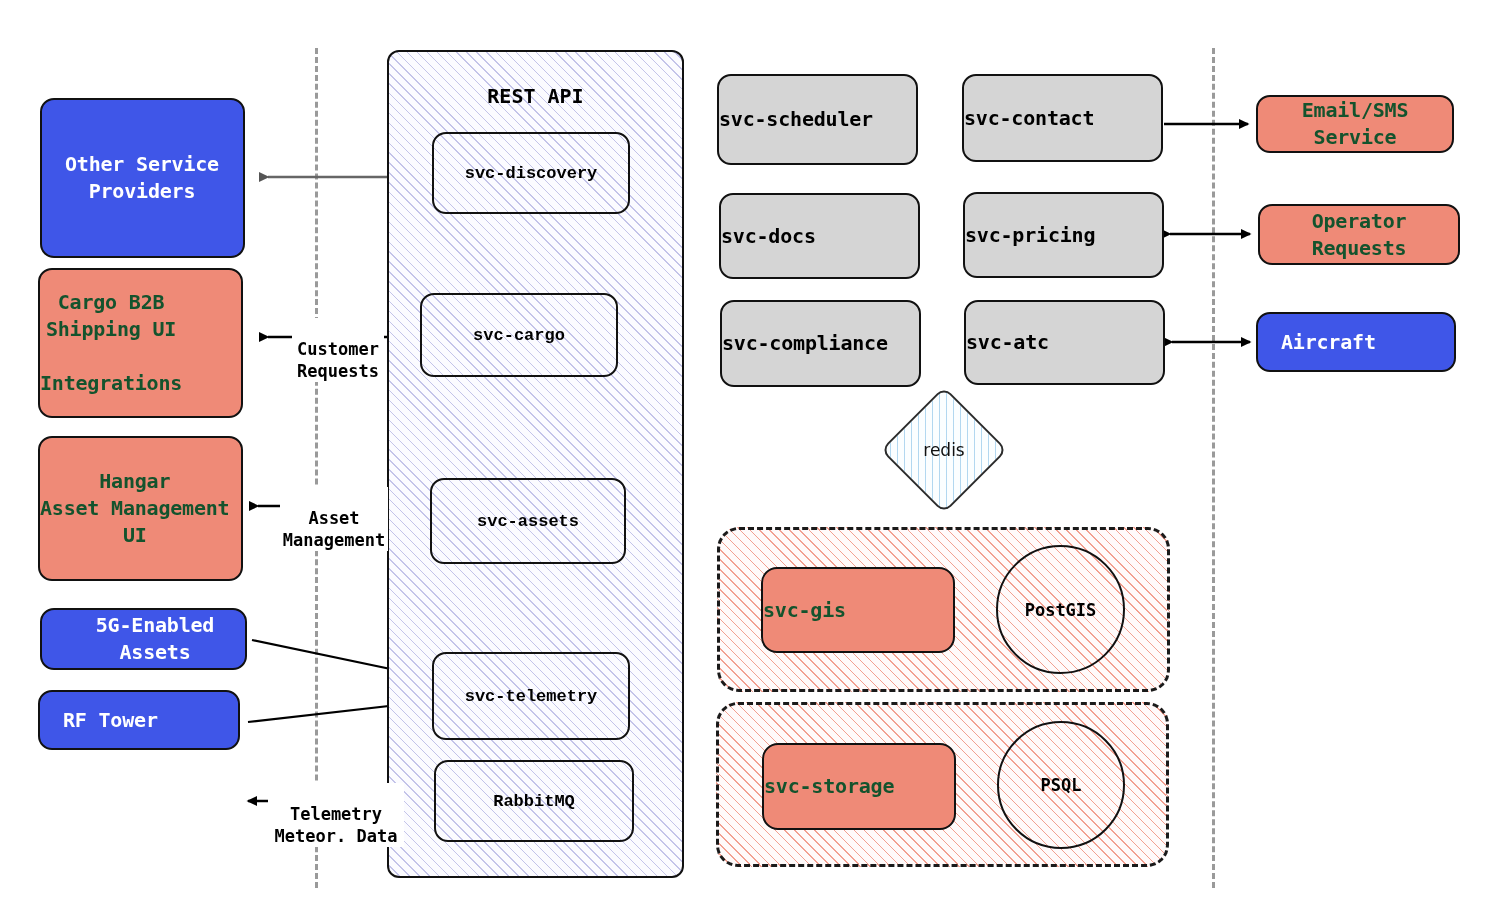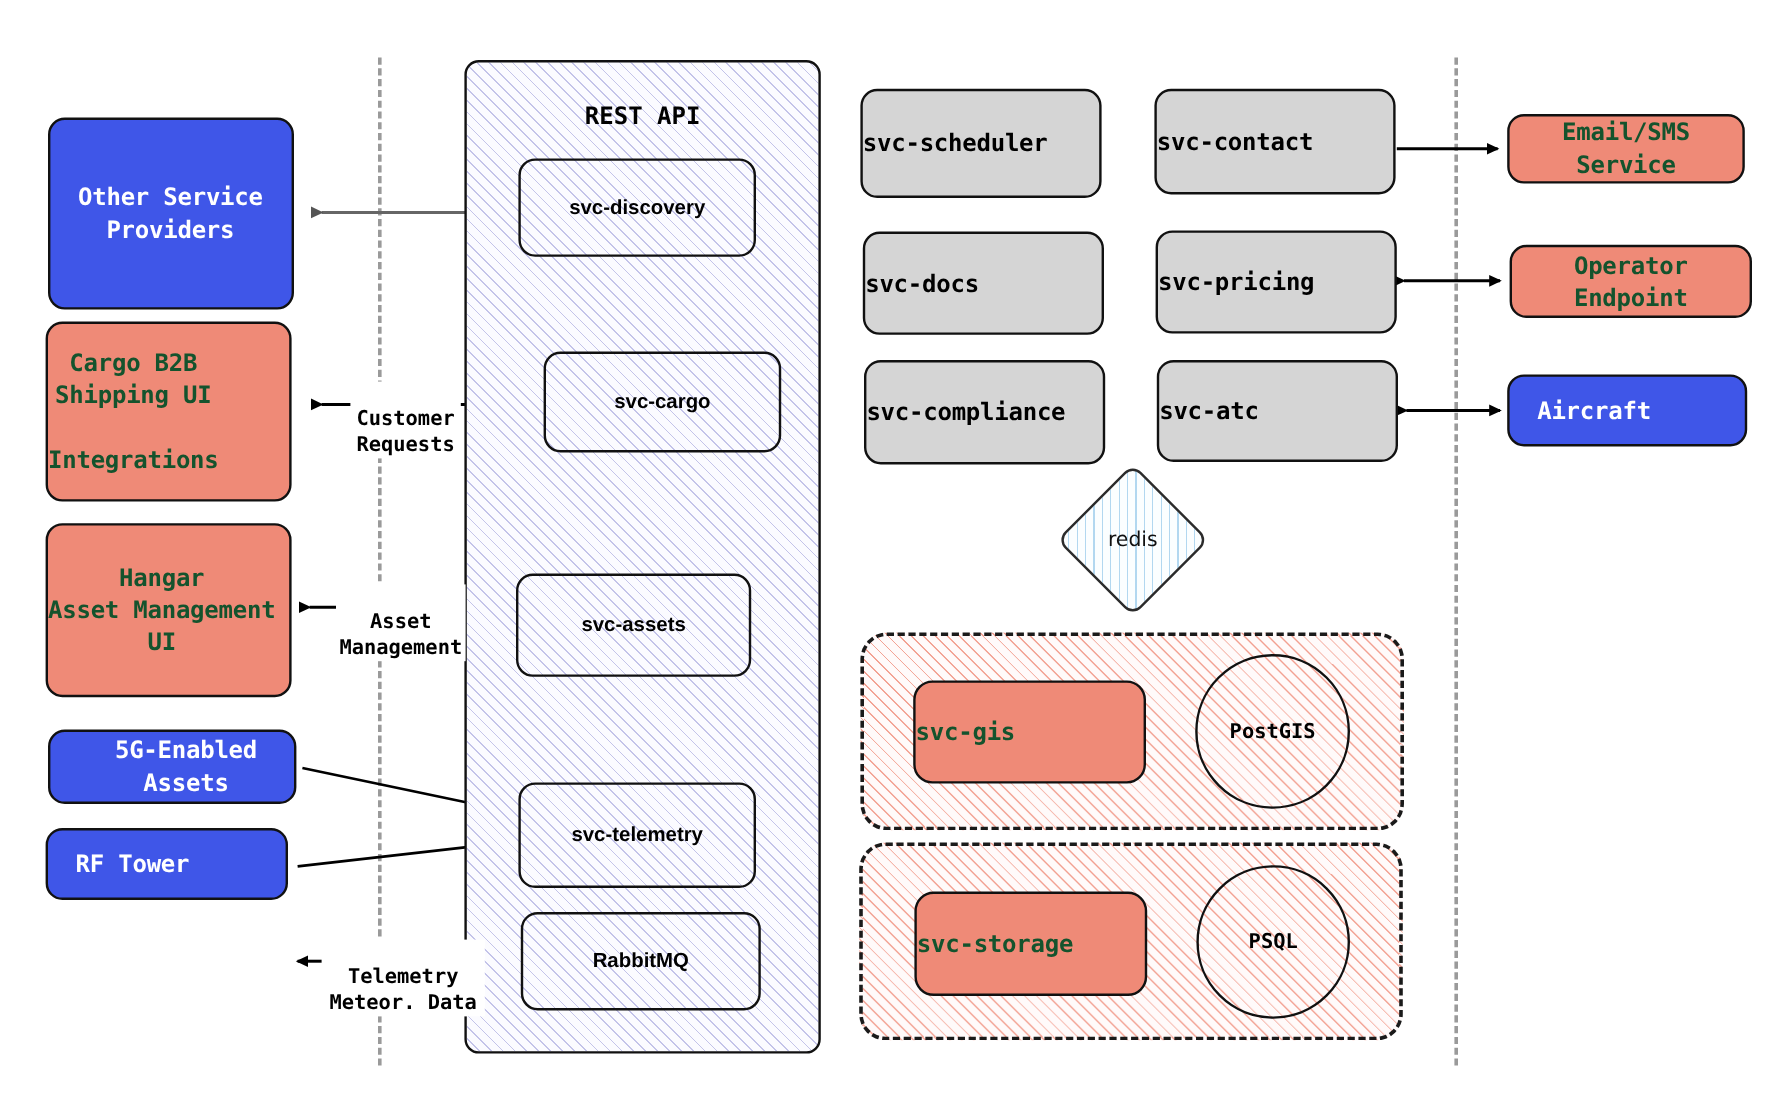--- a/index.html
+++ b/index.html
@@ -65,21 +65,21 @@
   }
   .svcbox {
     position: absolute;
     box-sizing: border-box;
     display: flex;
     align-items: center;
     justify-content: center;
     border: 2px solid #111111;
     border-radius: 14px;
     background: transparent;
-    font-family: Liberation Sans, sans-serif;
+    font-family: Liberation Mono, monospace;
     font-size: 17px;
     font-weight: bold;
     color: #000000;
   }
 
   
   .diamond-wrap {
     position: absolute;
   }
   .diamond {
@@ -257,21 +257,21 @@
 
 
   <div class="restapi" style="left:387px; top:50px; width:297px; height:828px;">
     <div class="restapi-title">REST API</div>
   </div>
 
   <div class="svcbox" style="left:432px; top:132px; width:198px; height:82px;">
     <span>svc-discovery</span>
   </div>
 
-  <div class="svcbox" style="left:453px; top:293px; width:198px; height:84px;">
+  <div class="svcbox" style="left:420px; top:293px; width:198px; height:84px;">
     <span>svc-cargo</span>
   </div>
 
   <div class="svcbox" style="left:430px; top:478px; width:196px; height:86px;">
     <span>svc-assets</span>
   </div>
 
   <div class="svcbox" style="left:432px; top:652px; width:198px; height:88px;">
     <span>svc-telemetry</span>
   </div>
@@ -319,21 +319,21 @@
     <span>svc-storage</span>
   </div>
   <div class="circlenode" style="left:997px; top:721px; width:128px; height:128px;">
     <span>PSQL</span>
   </div>
 
   <div class="node salmon" style="left:1256px; top:95px; width:198px; height:58px;">
     <span>Email/SMS Service</span>
   </div>
   <div class="node salmon" style="left:1258px; top:204px; width:202px; height:61px;">
-    <span>Operator Endpoint</span>
+    <span>Operator Requests</span>
   </div>
   <div class="node blue" style="left:1256px; top:312px; width:200px; height:60px;">
     <span>Aircraft</span>
   </div>
 
   <div class="edge-label" style="left:292px; top:318px; width:92px;">
     <span>Customer
 Requests</span>
   </div>
   <div class="edge-label" style="left:280px; top:487px; width:108px;">

